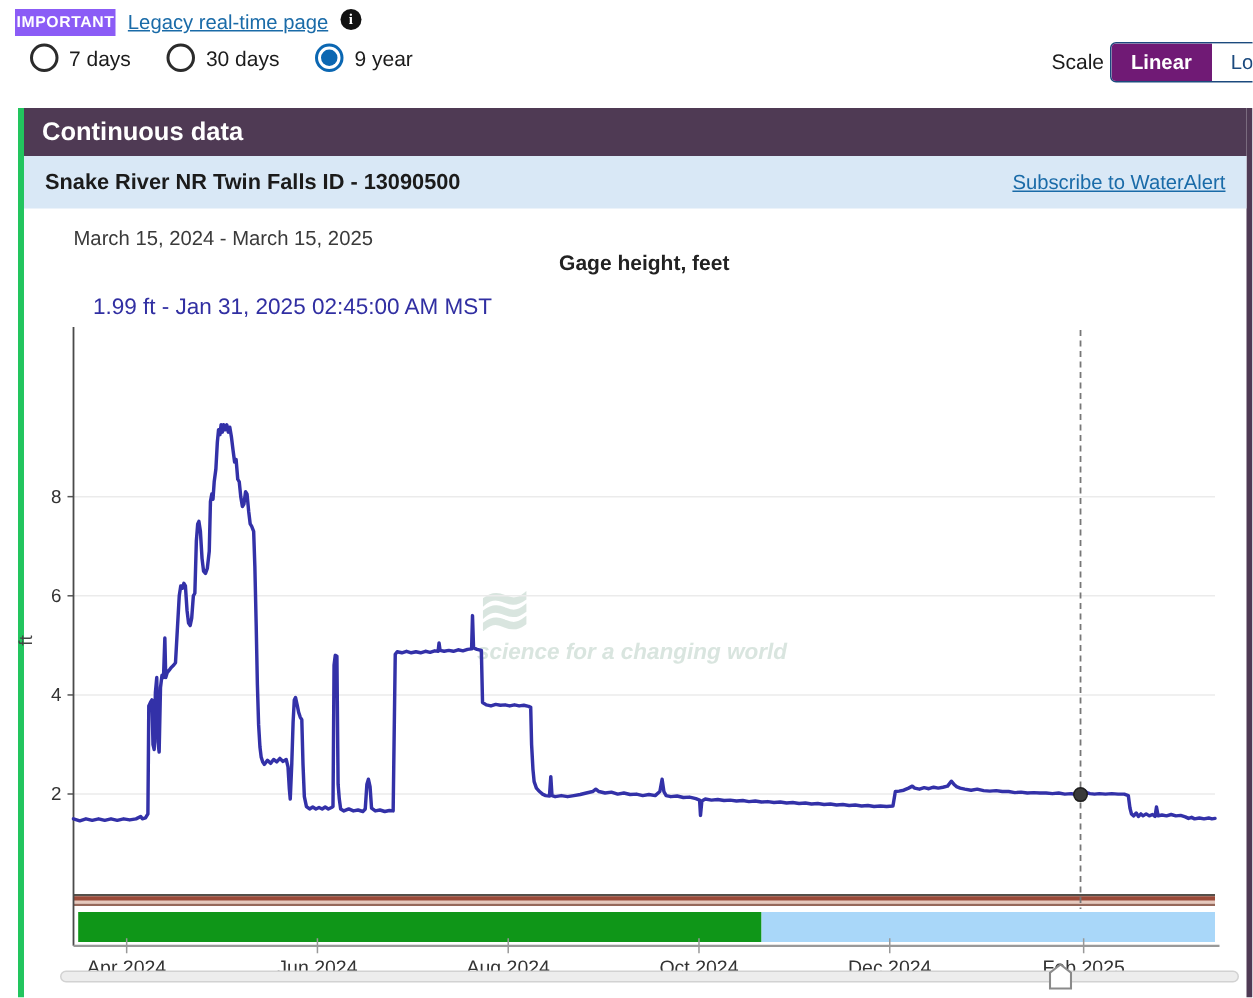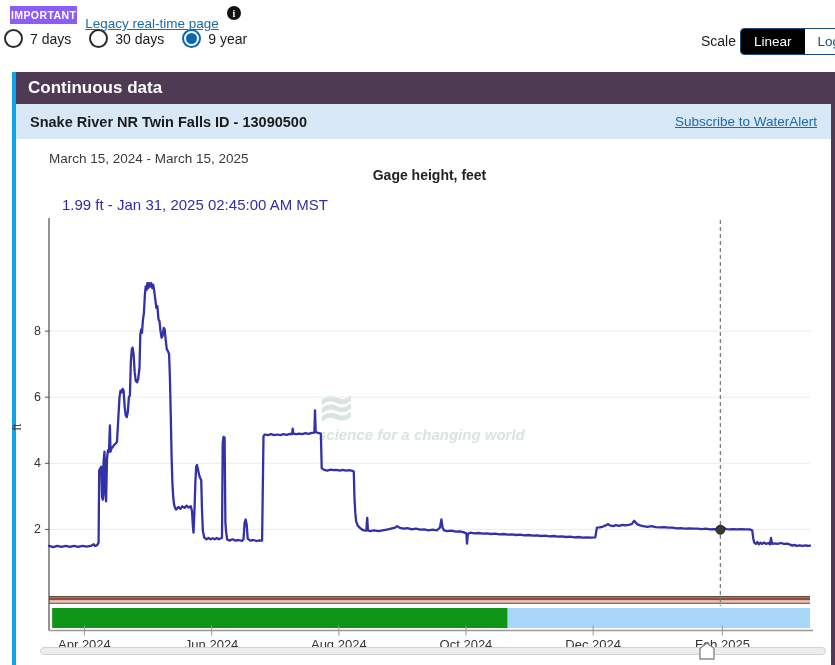--- a/index.html
+++ b/index.html
@@ -2,39 +2,39 @@
 <html><head>
 <meta charset="utf-8">
 <style>
   *{margin:0;padding:0;box-sizing:border-box}
   html,body{width:835px;height:665px}
   body{position:relative;font-family:"Liberation Sans",sans-serif;background:#fff;overflow:hidden}
 
   
   .important-row{position:absolute;top:6px;left:10px;display:flex;align-items:flex-start;gap:8px;z-index:5}
   .badge{background:#8b5cf6;color:#fff;font-size:10.5px;font-weight:bold;padding:3px 1px;letter-spacing:.4px}
-  .legacy-link{font-size:13.5px;color:#1a6ba8;text-decoration:underline;margin-top:10px}
+  .legacy-link{font-size:13.5px;color:#1a6ba8;text-decoration:underline;margin-top:1px}
   .info-icon{width:14px;height:14px;border-radius:50%;background:#111;color:#fff;font-size:10px;font-weight:bold;
     display:flex;align-items:center;justify-content:center;font-family:"Liberation Serif",serif;cursor:pointer}
 
-  .radio-row{position:absolute;top:29px;left:4px;display:flex;align-items:center;gap:18px;z-index:5}
+  .radio-row{position:absolute;top:29px;left:20px;display:flex;align-items:center;gap:24px;z-index:5}
   .radio-opt{display:flex;align-items:center;gap:7px;font-size:14px;color:#1b1b1b;cursor:pointer}
   .radio{width:19px;height:19px;border:2px solid #2b2b2b;border-radius:50%;position:relative;background:#fff}
   .radio.selected{border-color:#0b67b2}
   .radio.selected::after{content:"";position:absolute;inset:2px;border-radius:50%;background:#0b67b2}
 
   .scale-label{position:absolute;top:33px;left:701px;font-size:14px;color:#1b1b1b;z-index:5}
   .scale-group{position:absolute;top:28px;left:740px;display:flex;height:27px;border:1px solid #1c4a7e;
     border-radius:4px;overflow:hidden;z-index:5}
   .scale-btn{font-size:13.5px;padding:5px 13px;cursor:pointer;border:none;background:#fff;color:#1c4a7e;font-family:inherit}
-  .scale-btn.active{background:#000000;color:#fff;font-weight:normal}
+  .scale-btn.active{background:#701a75;color:#fff;font-weight:bold}
 
   
   .panel{position:absolute;left:12px;top:72px;right:0;bottom:0;background:#fff;
-    border-left:4px solid #0ea5e9;border-right:4px solid #4f3a54}
+    border-left:4px solid #22c55e;border-right:4px solid #4f3a54}
   .panel-header{height:32px;background:#4f3a54;color:#fff;font-weight:bold;font-size:17px;line-height:32px;padding-left:12px}
   .station-row{height:35px;background:#d9e8f6;display:flex;justify-content:space-between;align-items:center;padding:4px 14px}
   .station-name{font-weight:bold;font-size:14.5px;color:#1b1b1b}
   .subscribe{font-size:13.5px;color:#1a6ba8;text-decoration:underline}
 
   
   .chart-title1{position:absolute;top:151px;left:49px;width:761px;text-align:left;font-size:13.5px;color:#3a3a3a;z-index:2}
   .chart-title2{position:absolute;top:167px;left:49px;width:761px;text-align:center;font-size:14px;font-weight:bold;color:#222;z-index:2}
   .tooltip{position:absolute;top:196px;left:62px;font-size:15px;font-weight:normal;color:#312fa2;z-index:2}
   .ft-label{position:absolute;top:420px;left:14px;font-size:12.5px;color:#444;transform:rotate(-90deg);z-index:2}

